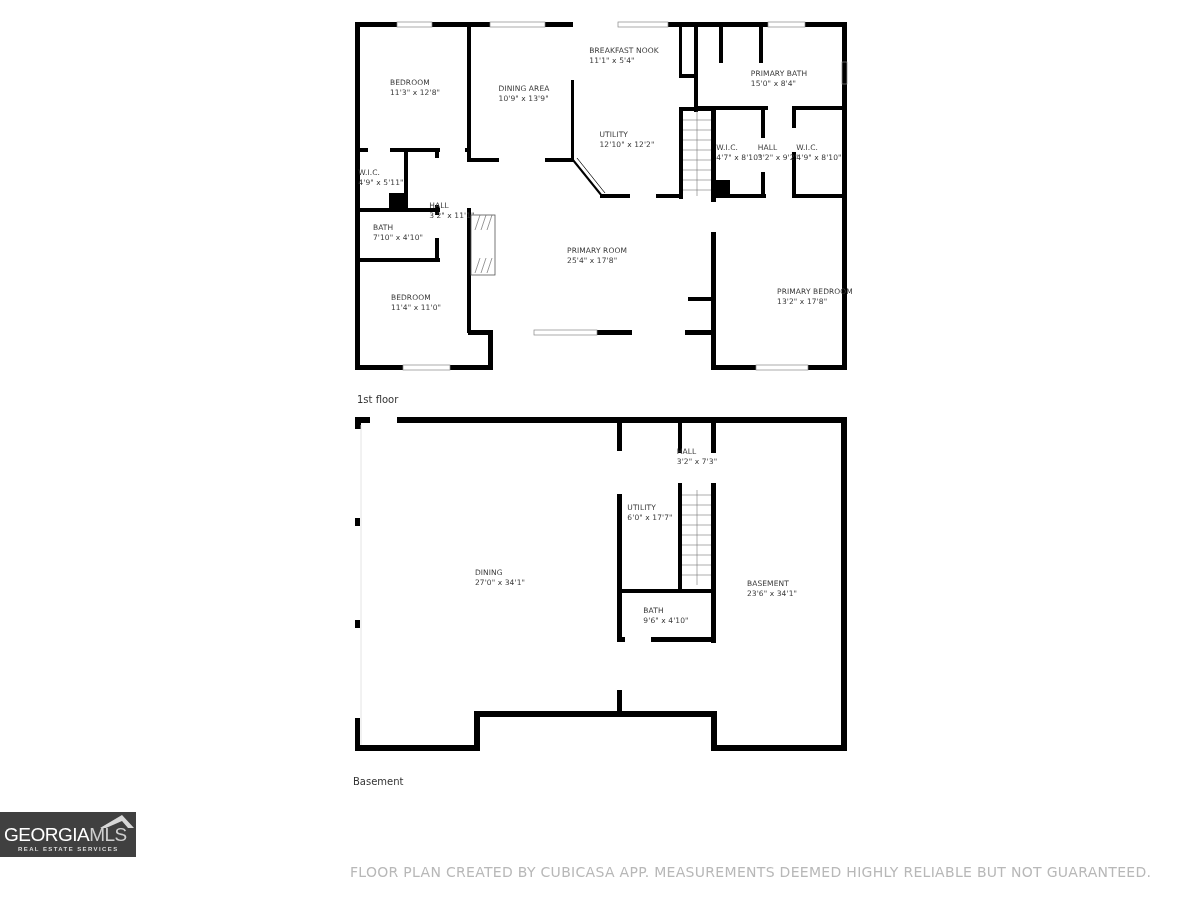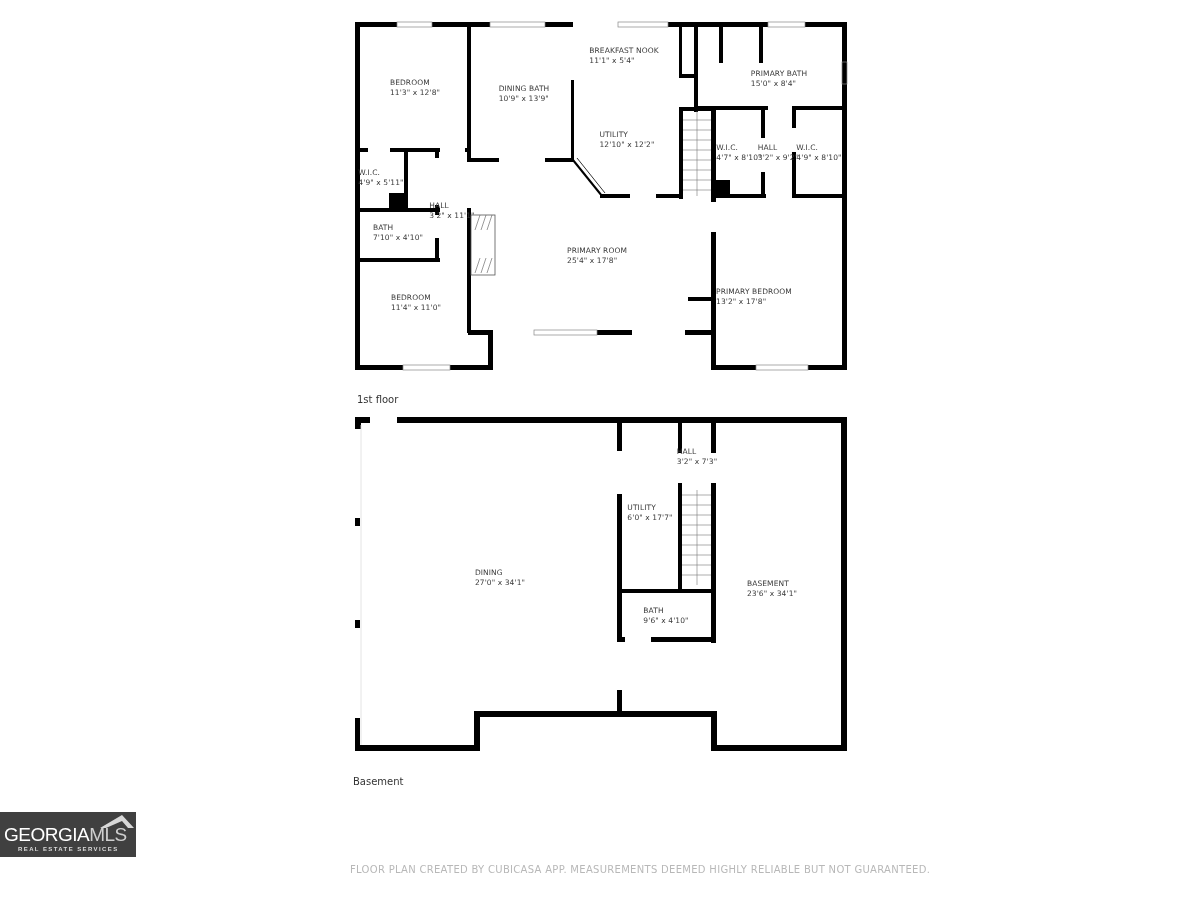--- a/index.html
+++ b/index.html
@@ -1,21 +1,21 @@
 <!DOCTYPE html>
 <html><head>
 <meta charset="utf-8">
 <style>
   html, body { margin:0; padding:0; background:#ffffff; }
   body { width:1200px; height:900px; position:relative; overflow:hidden; font-family:"DejaVu Sans", sans-serif; }
   #plan { position:absolute; left:0; top:0; width:1200px; height:900px; }
   .lbl { position:absolute; transform:translate(-50%,-50%); color:#3a3a3a; font-size:7.5px; line-height:10px; white-space:nowrap; letter-spacing:0.1px; }
   .lbl .name, .lbl .dim { display:block; }
   .floor-label { position:absolute; font-size:10px; color:#333; }
-  .disclaimer { position:absolute; left:350px; top:864px; width:500px; text-align:left; font-size:10px; color:#b8b8b8; letter-spacing:0.3px; white-space:nowrap; }
+  .disclaimer { position:absolute; left:350px; top:864px; width:500px; text-align:left; font-size:14px; color:#b8b8b8; letter-spacing:0.3px; white-space:nowrap; }
   .logo { position:absolute; left:0; top:812px; width:136px; height:45px; background:#404040; }
   .logo .brand { position:absolute; left:4px; top:12px; font-size:19px; color:#ffffff; letter-spacing:-0.5px; font-family:"Liberation Sans", sans-serif; }
   .logo .brand .mls { color:#cfcfcf; }
   .logo .sub { position:absolute; left:18px; top:34px; font-size:6px; color:#dcdcdc; letter-spacing:1.4px; font-weight:bold; font-family:"Liberation Sans", sans-serif; }
   .logo .roof { position:absolute; left:94px; top:2px; width:42px; height:14px; }
 </style>
 </head>
 <body>
 
 <svg id="plan" viewBox="0 0 1200 900" xmlns="http://www.w3.org/2000/svg">
@@ -173,21 +173,21 @@
     <line x1="682" y1="575" x2="711" y2="575"></line>
   </g>
   <line x1="361" y1="425" x2="361" y2="745" stroke="#ddd" stroke-width="0.8"></line>
 </svg>
 
 <div class="lbl" style="left:415px;top:88px">
   <span class="name">BEDROOM</span>
   <span class="dim">11'3" x 12'8"</span>
 </div>
 <div class="lbl" style="left:524px;top:94px">
-  <span class="name">DINING BATH</span>
+  <span class="name">DINING AREA</span>
   <span class="dim">10'9" x 13'9"</span>
 </div>
 <div class="lbl" style="left:624px;top:56px">
   <span class="name">BREAKFAST NOOK</span>
   <span class="dim">11'1" x 5'4"</span>
 </div>
 <div class="lbl" style="left:779px;top:79px">
   <span class="name">PRIMARY BATH</span>
   <span class="dim">15'0" x 8'4"</span>
 </div>
@@ -220,21 +220,21 @@
   <span class="dim">7'10" x 4'10"</span>
 </div>
 <div class="lbl" style="left:597px;top:256px">
   <span class="name">PRIMARY ROOM</span>
   <span class="dim">25'4" x 17'8"</span>
 </div>
 <div class="lbl" style="left:416px;top:303px">
   <span class="name">BEDROOM</span>
   <span class="dim">11'4" x 11'0"</span>
 </div>
-<div class="lbl" style="left:754px;top:297px">
+<div class="lbl" style="left:815px;top:297px">
   <span class="name">PRIMARY BEDROOM</span>
   <span class="dim">13'2" x 17'8"</span>
 </div>
 <div class="floor-label" style="left:357px;top:394px">1st floor</div>
 
 <div class="lbl" style="left:500px;top:578px">
   <span class="name">DINING</span>
   <span class="dim">27'0" x 34'1"</span>
 </div>
 <div class="lbl" style="left:697px;top:457px">

